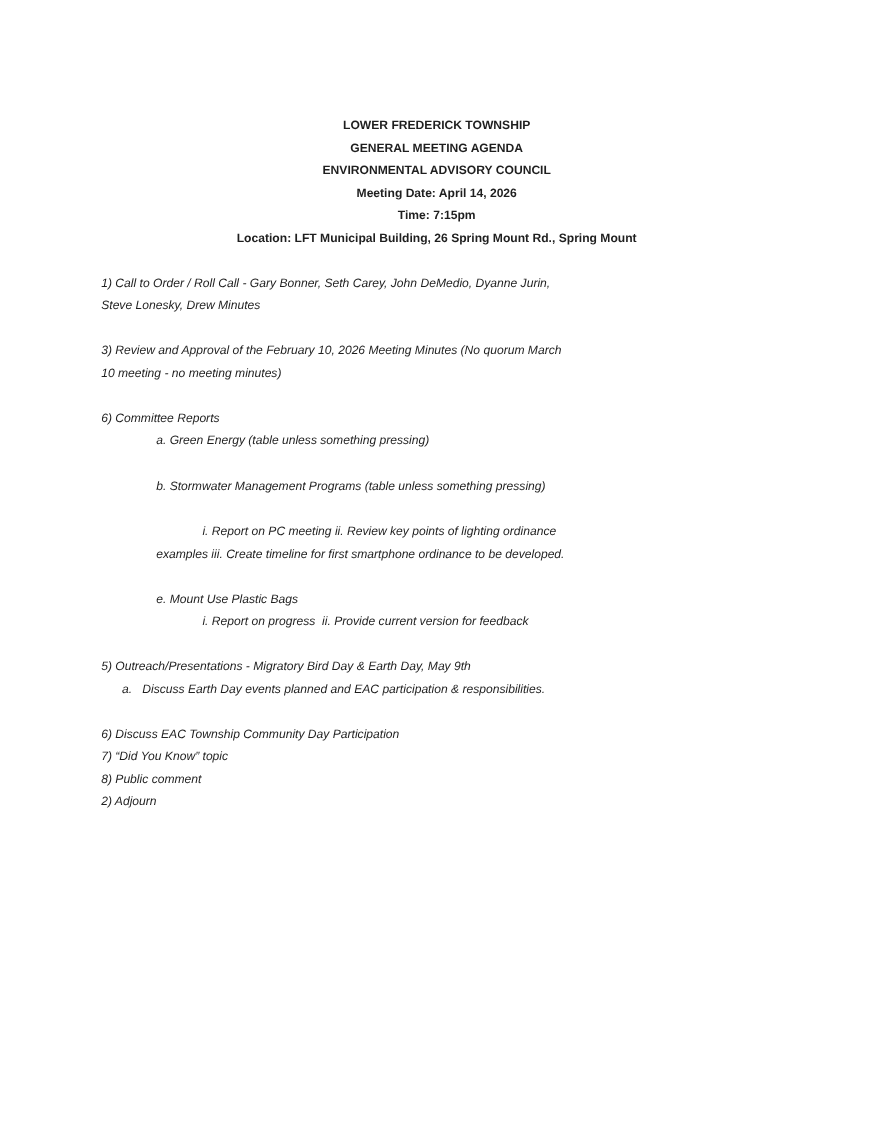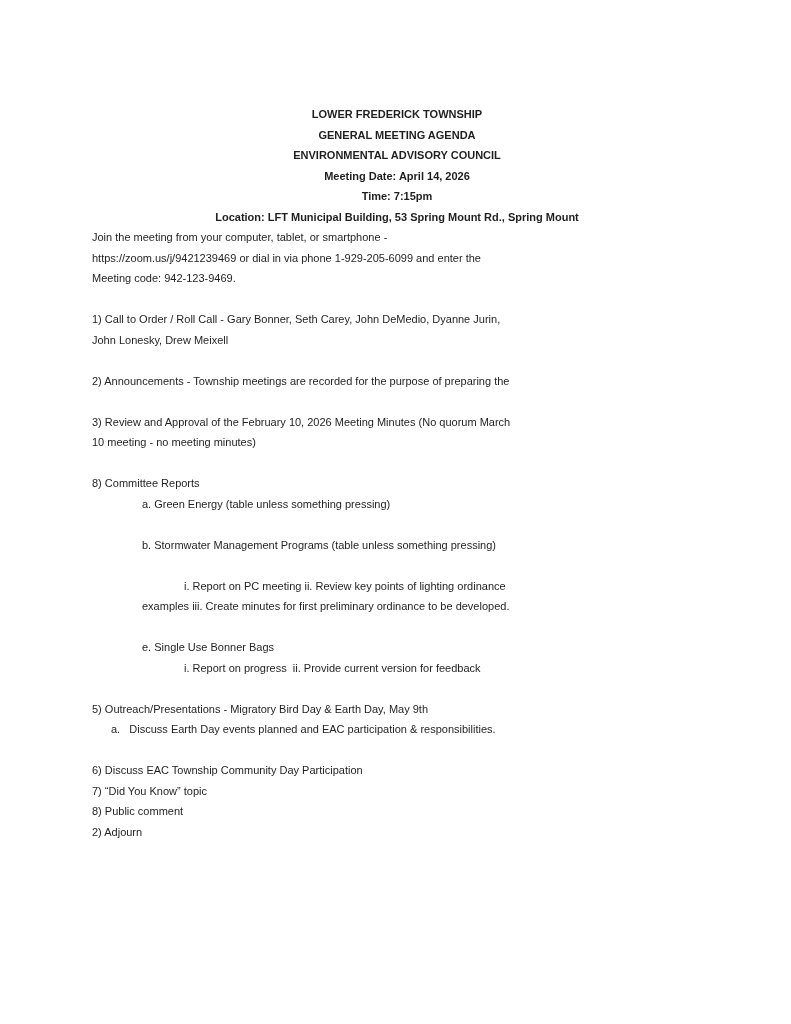--- a/index.html
+++ b/index.html
@@ -20,69 +20,63 @@
     width: 610px;
     font-size: 11px;
     line-height: 20.5px;
     color: #1f1f1f;
   }
   .doc-header {
     font-weight: bold;
     text-align: center;
   }
   .line { white-space: pre-wrap; }
-  .block { margin-top: 20.5px; }
+  .block { margin-top: 20.5px; font-style: italic; }
   .in0 { padding-left: 0; }
   .in1 { padding-left: 50px; }
   .in2 { padding-left: 92px; }
   .inA { padding-left: 19px; }
 </style>
 </head>
 <body>
 
 <div class="sheet" style="background: rgb(255, 255, 255);">
   <div class="content" style="color: rgb(31, 31, 31);">
     <div class="doc-header">
         <div class="line in0">LOWER FREDERICK TOWNSHIP</div>
         <div class="line in0">GENERAL MEETING AGENDA</div>
         <div class="line in0">ENVIRONMENTAL ADVISORY COUNCIL</div>
         <div class="line in0">Meeting Date: April 14, 2026</div>
         <div class="line in0">Time: 7:15pm</div>
-        <div class="line in0">Location: LFT Municipal Building, 53 Spring Mount Rd., Spring Mount</div>
-      </div>
-    <div class="doc-intro">
-        <div class="line in0">Join the meeting from your computer, tablet, or smartphone -</div>
-        <div class="line in0">https://zoom.us/j/9421239469 or dial in via phone 1-929-205-6099 and enter the</div>
-        <div class="line in0">Meeting code: 942-123-9469.</div>
+        <div class="line in0">Location: LFT Municipal Building, 26 Spring Mount Rd., Spring Mount</div>
       </div>
     <div class="doc-body">
         <div class="block">
           <div class="line in0">1) Call to Order / Roll Call - Gary Bonner, Seth Carey, John DeMedio, Dyanne Jurin,</div>
-          <div class="line in0">John Lonesky, Drew Meixell</div>
+          <div class="line in0">Steve Lonesky, Drew Minutes</div>
         </div>
         <div class="block">
-          <div class="line in0">2) Announcements - Township meetings are recorded for the purpose of preparing the</div>
         </div>
         <div class="block">
           <div class="line in0">3) Review and Approval of the February 10, 2026 Meeting Minutes (No quorum March</div>
           <div class="line in0">10 meeting - no meeting minutes)</div>
         </div>
         <div class="block">
-          <div class="line in0">8) Committee Reports</div>
+          <div class="line in0">6) Committee Reports</div>
           <div class="line in1">a. Green Energy (table unless something pressing)</div>
         </div>
         <div class="block">
           <div class="line in1">b. Stormwater Management Programs (table unless something pressing)</div>
         </div>
         <div class="block">
           <div class="line in2">i. Report on PC meeting ii. Review key points of lighting ordinance</div>
-          <div class="line in1">examples iii. Create minutes for first preliminary ordinance to be developed.</div>
+          <div class="line in1">examples iii. Create timeline for first smartphone ordinance to be developed.</div>
         </div>
         <div class="block">
-          <div class="line in1">e. Single Use Bonner Bags</div>
+          <div class="line in1">e. Mount Use Plastic Bags</div>
           <div class="line in2">i. Report on progress  ii. Provide current version for feedback</div>
         </div>
         <div class="block">
           <div class="line in0">5) Outreach/Presentations - Migratory Bird Day &amp; Earth Day, May 9th</div>
           <div class="line inA">a.   Discuss Earth Day events planned and EAC participation &amp; responsibilities.</div>
         </div>
         <div class="block">
           <div class="line in0">6) Discuss EAC Township Community Day Participation</div>
           <div class="line in0">7) “Did You Know” topic</div>
           <div class="line in0">8) Public comment</div>

